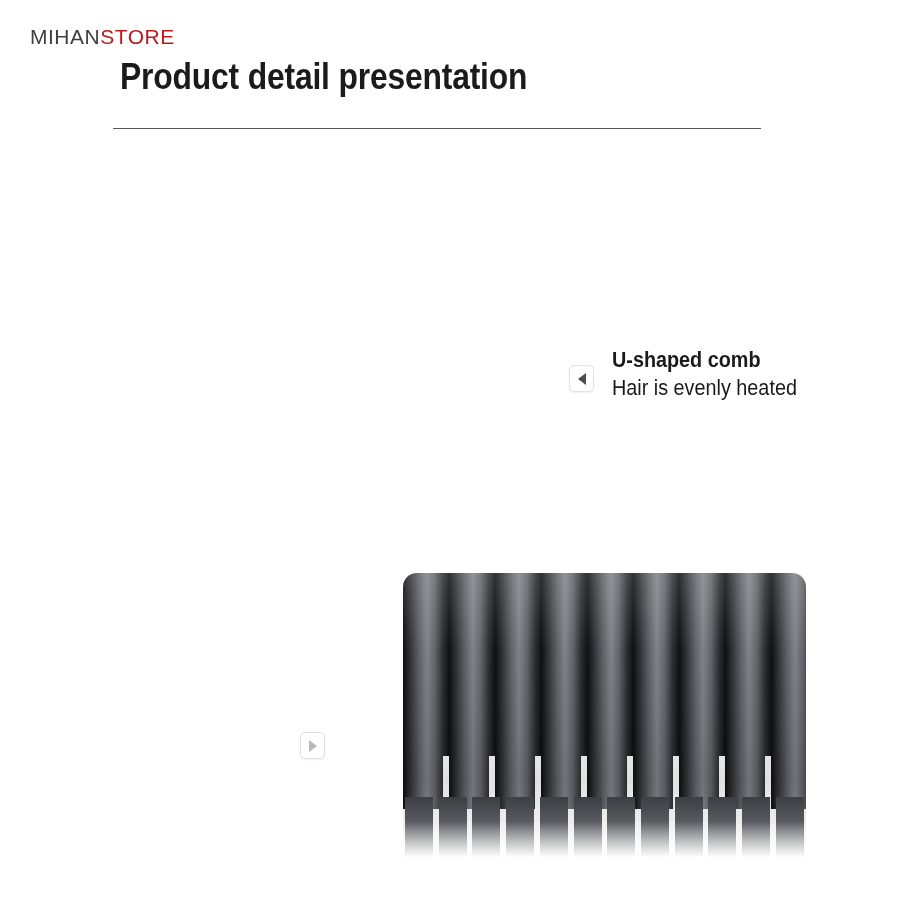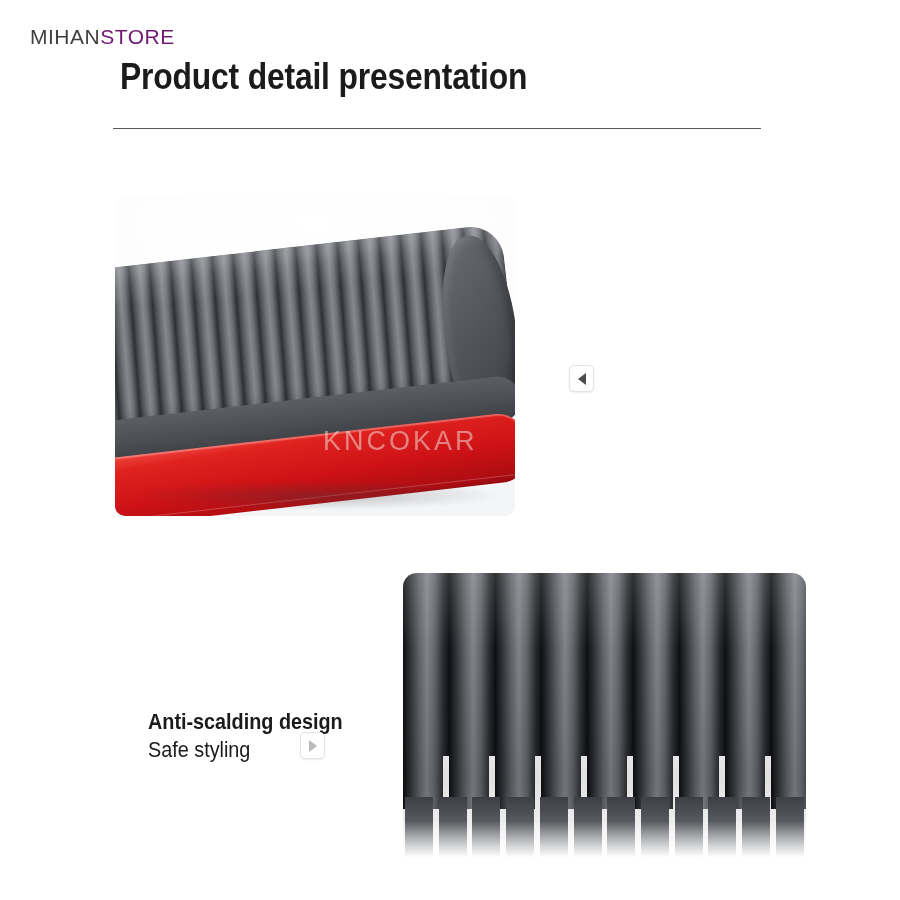--- a/index.html
+++ b/index.html
@@ -27,21 +27,21 @@
     position: absolute;
     left: 30px;
     top: 26px;
     font-size: 21px;
     letter-spacing: 0.5px;
     font-weight: 400;
     white-space: nowrap;
     line-height: 1;
   }
   .brand-a { color: #404040; }
-  .brand-b { color: #701a75; text-align: center; }
+  .brand-b { color: #b91c1c; text-align: center; }
 
   
   .title {
     position: absolute;
     left: 120px;
     top: 58px;
     font-family: "Liberation Sans Narrow", "Liberation Sans", sans-serif;
     font-size: 37px;
     font-weight: 700;
     color: #1b1b1b;
@@ -308,37 +308,25 @@
 
 <div class="page">
 
   <div class="brand">
     <span class="brand-a">MIHAN</span><span class="brand-b">STORE</span>
   </div>
 
   <div class="title">Product detail presentation</div>
   <div class="divider"></div>
 
-  <div class="photo-card" id="photo-comb-angle">
-    <div class="scene1">
-      <div class="brush-wrap">
-        <div class="teeth-block">
-          <div class="teeth-top-round"></div>
-        </div>
-        <div class="tip-cap"></div>
-        <div class="grey-shell"></div>
-        <div class="red-body">
-          <div class="red-seam"></div>
-        </div>
-      </div>
-      <div class="soft-shadow"></div>
-      <div class="watermark">KNCOKAR</div>
-    </div>
-  </div>
-
+
+  <div class="caption" id="caption-u-shaped">
+    <div class="line1">U-shaped comb</div>
+    <div class="line2">Hair is evenly heated</div>
+  </div>
 
   <div class="nav-btn" id="nav-prev">
     <span class="tri tri-left"></span>
   </div>
 
   <div class="photo-card" id="photo-teeth-macro">
     <div class="scene2">
       <div class="macro-teeth"></div>
       <div class="macro-tips"></div>
       <div class="macro-tip-row">
@@ -353,22 +341,18 @@
         <span class="macro-tip"></span>
         <span class="macro-tip"></span>
         <span class="macro-tip"></span>
         <span class="macro-tip"></span>
       </div>
       <div class="macro-gloss"></div>
       <div class="macro-fade"></div>
     </div>
   </div>
 
-  <div class="caption" id="caption-anti-scald">
-    <div class="line1">Anti-scalding design</div>
-    <div class="line2">Safe styling</div>
-  </div>
 
   <div class="nav-btn" id="nav-next">
     <span class="tri tri-right"></span>
   </div>
 
 </div>
 
 </body></html>

